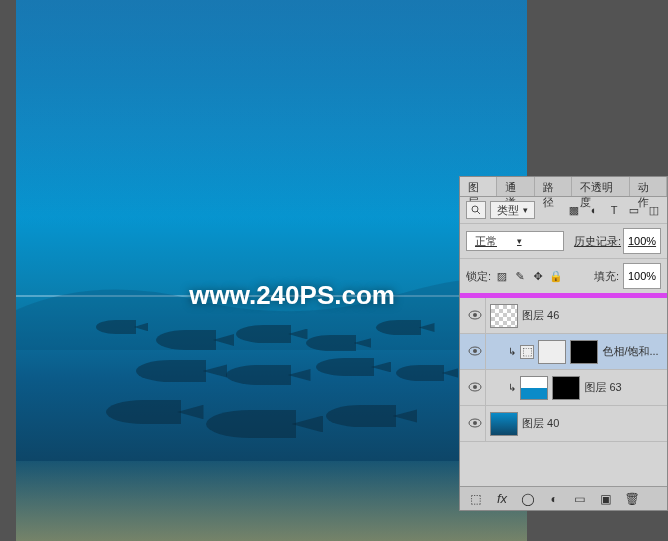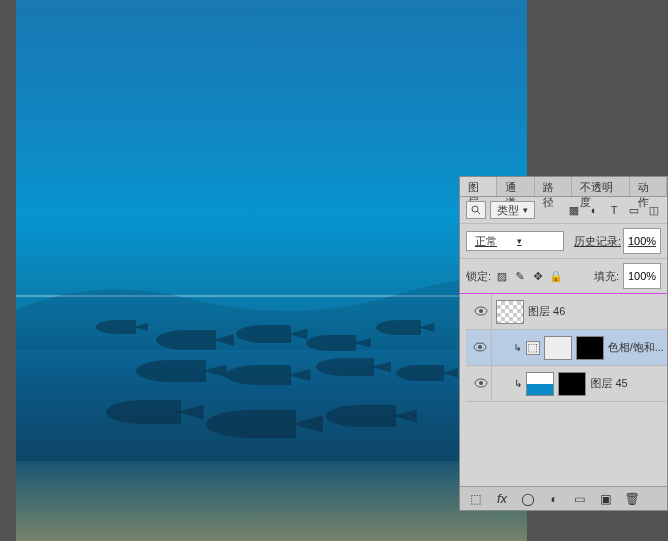--- a/index.html
+++ b/index.html
@@ -26,26 +26,26 @@
 .search-box svg { width: 10px; height: 10px; }
 .type-select { border: 1px solid #999; background: #f0f0f0; padding: 1px 6px; height: 18px; display: flex; align-items: center; gap: 4px; font-size: 11px; }
 .filter-icons { display: flex; gap: 6px; margin-left: auto; }
 .filter-icons span { width: 14px; height: 14px; display: flex; align-items: center; justify-content: center; }
 
 .row2 { display: flex; align-items: center; padding: 4px 6px; gap: 10px; border-bottom: 1px solid #bbb; text-decoration: underline; }
 .blend-select { border: 1px solid #999; background: #fff; padding: 1px 8px; height: 20px; display: flex; align-items: center; gap: 20px; font-size: 11px; flex: 1; }
 .opacity-group { display: flex; align-items: center; gap: 2px; font-size: 11px; }
 .opacity-input { border: 1px solid #999; background: #fff; width: 38px; height: 26px; padding: 0 2px; font-size: 11px; text-align: center; }
 
-.row3 { display: flex; align-items: center; padding: 4px 6px; gap: 4px; border-bottom: 1px solid #d946ef; font-size: 11px; }
+.row3 { display: flex; align-items: center; padding: 4px 6px; gap: 4px; border-bottom: 5px solid #d946ef; font-size: 11px; }
 .lock-icons { display: flex; gap: 4px; }
 .lock-icons span { width: 14px; height: 14px; display: flex; align-items: center; justify-content: center; }
 
 .layers-list { background: #d4d4d4; overflow-y: auto; height: 210px; }
-.layer-row { display: flex; align-items: center; height: 36px; border-bottom: 1px solid #bbb; padding: 0 4px; gap: 4px; margin-left: 6px; }
+.layer-row { display: flex; align-items: center; height: 36px; border-bottom: 1px solid #bbb; padding: 0 4px; gap: 4px; }
 .layer-row.selected { background: #b8cce4; }
 .eye-col { width: 22px; display: flex; justify-content: center; border-right: 1px solid #bbb; height: 100%; align-items: center; }
 .eye-icon svg { width: 14px; height: 10px; }
 .indent { width: 14px; }
 .clip-icon { font-size: 10px; }
 .link-thumb { width: 14px; height: 14px; border: 1px solid #888; background: #eee; display: flex; align-items: center; justify-content: center; }
 .thumb { width: 28px; height: 24px; border: 1px solid #888; background: #fff; position: relative; flex-shrink: 0; }
 .thumb.checker { background: repeating-conic-gradient(#ccc 0 25%, #fff 0 50%) 0 0/8px 8px; }
 .thumb.dark { background: #000; }
 .thumb.blue { background: linear-gradient(#0a8bc8, #0d4668); }
@@ -77,20 +77,21 @@
     <div class="fish" style="left:300px;top:10px;width:45px;height:15px"></div>
     <div class="fish" style="left:60px;top:50px;width:70px;height:22px"></div>
     <div class="fish" style="left:150px;top:55px;width:65px;height:20px"></div>
     <div class="fish" style="left:240px;top:48px;width:58px;height:18px"></div>
     <div class="fish" style="left:320px;top:55px;width:48px;height:16px"></div>
     <div class="fish" style="left:30px;top:90px;width:75px;height:24px"></div>
     <div class="fish" style="left:130px;top:100px;width:90px;height:28px"></div>
     <div class="fish" style="left:250px;top:95px;width:70px;height:22px"></div>
   </div>
   <div class="reef"></div>
+  <div class="watermark">www.240PS.com</div>
 </div>
 
 <div class="panel">
   <div class="tabs">
     <div class="tab active">图层</div>
     <div class="tab">通道</div>
     <div class="tab">路径</div>
     <div class="tab">不透明度</div>
     <div class="tab">动作</div>
   </div>
@@ -170,23 +171,33 @@
       <div class="eye-col">
           <span class="eye-icon"><svg viewBox="0 0 14 10">
               <ellipse cx="7" cy="5" rx="6" ry="4" fill="none" stroke="#555"></ellipse>
               <circle cx="7" cy="5" r="2" fill="#555"></circle>
             </svg></span>
         </div>
       <span class="indent"></span>
       <span class="clip-icon">↳</span>
       <div class="thumb fishthumb"></div>
       <div class="thumb dark"></div>
-      <span class="layer-name">图层 45</span>
-    </div>
-
+      <span class="layer-name">图层 63</span>
+    </div>
+
+    <div class="layer-row">
+      <div class="eye-col">
+          <span class="eye-icon"><svg viewBox="0 0 14 10">
+              <ellipse cx="7" cy="5" rx="6" ry="4" fill="none" stroke="#555"></ellipse>
+              <circle cx="7" cy="5" r="2" fill="#555"></circle>
+            </svg></span>
+        </div>
+      <div class="thumb blue"></div>
+      <span class="layer-name">图层 40</span>
+    </div>
 
   </div>
 
   <div class="bottom-bar">
     <span>⬚</span>
     <span style="font-style:italic;font-size:13px">fx</span>
     <span>◯</span>
     <span>◐</span>
     <span>▭</span>
     <span>▣</span>

